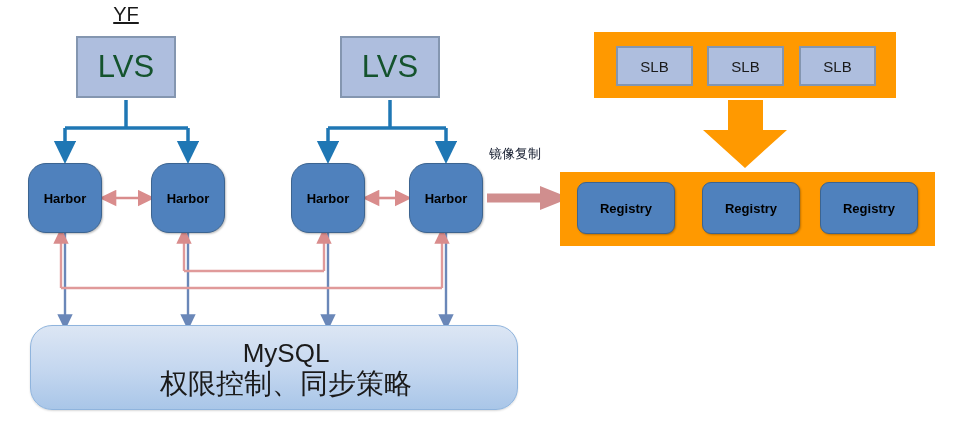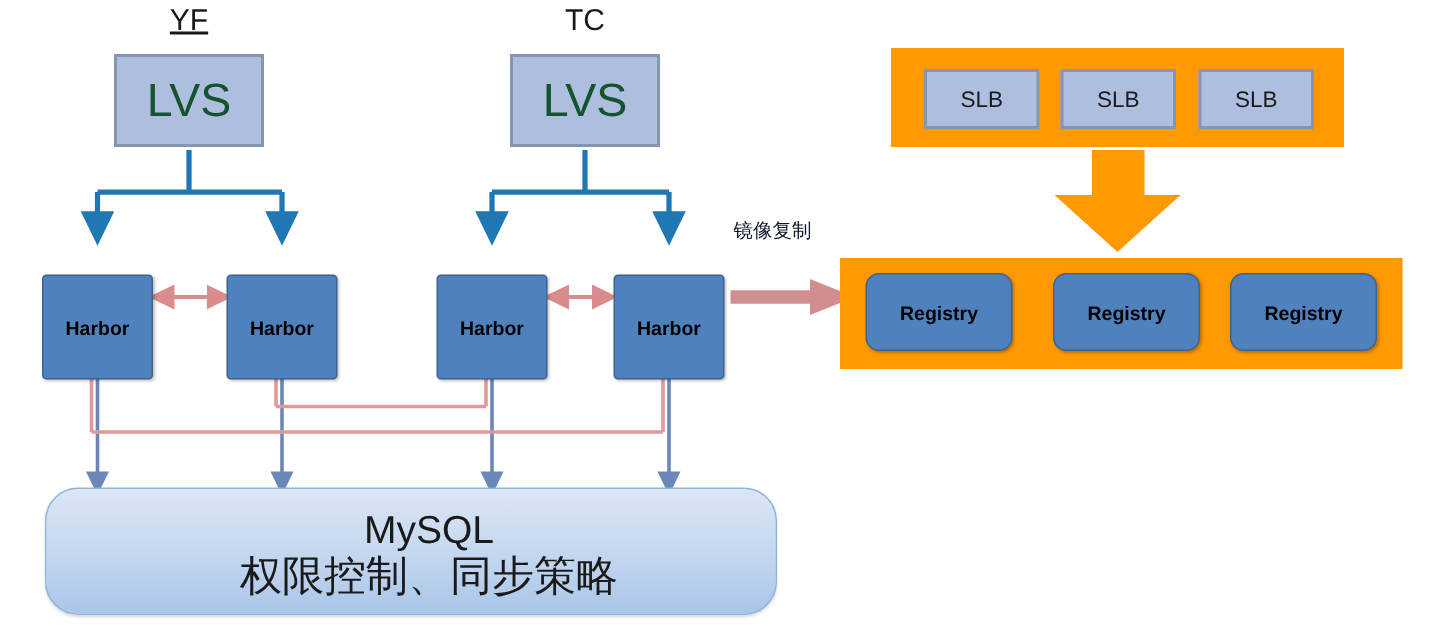--- a/index.html
+++ b/index.html
@@ -37,30 +37,29 @@
     justify-content: center;
     font-size: 31px;
     color: #14532d;
     box-sizing: border-box;
   }
 
   
   .harbor-box {
     background: #4f81bd;
     border: 1px solid #3c6490;
-    border-radius: 3px;
+    border-radius: 18px;
     display: flex;
     align-items: center;
     justify-content: center;
     font-size: 13px;
     font-weight: bold;
     color: #000000;
     box-sizing: border-box;
     box-shadow: 1px 1px 2px rgba(0,0,0,0.25);
-    margin-top: 20px;
   }
 
   
   .mysql-box {
     background: linear-gradient(to bottom, #dce6f4 0%, #c3d6ef 55%, #a9c6e8 100%);
     border: 1px solid #8fb4dd;
     border-radius: 22px;
     display: flex;
     flex-direction: column;
     align-items: center;
@@ -195,21 +194,20 @@
     </g>
   </svg>
 
   <div class="abs section-title" style="left:86px; top:2px; width:80px;text-decoration:underline;">YF</div>
 
   <div class="abs lvs-box" style="left:76px; top:36px; width:100px; height:62px;">LVS</div>
 
   <div class="abs harbor-box" style="left:28px; top:163px; width:74px; height:70px;">Harbor</div>
   <div class="abs harbor-box" style="left:151px; top:163px; width:74px; height:70px;">Harbor</div>
 
-  <div class="abs section-title" style="left:350px; top:2px; width:80px;">TC</div>
 
   <div class="abs lvs-box" style="left:340px; top:36px; width:100px; height:62px;">LVS</div>
 
   <div class="abs harbor-box" style="left:291px; top:163px; width:74px; height:70px;">Harbor</div>
   <div class="abs harbor-box" style="left:409px; top:163px; width:74px; height:70px;">Harbor</div>
 
   <div class="abs conn-label" style="left:489px; top:145px;">镜像复制</div>
 
 
   <div class="abs orange-band" style="left:594px; top:32px; width:302px; height:66px;">

